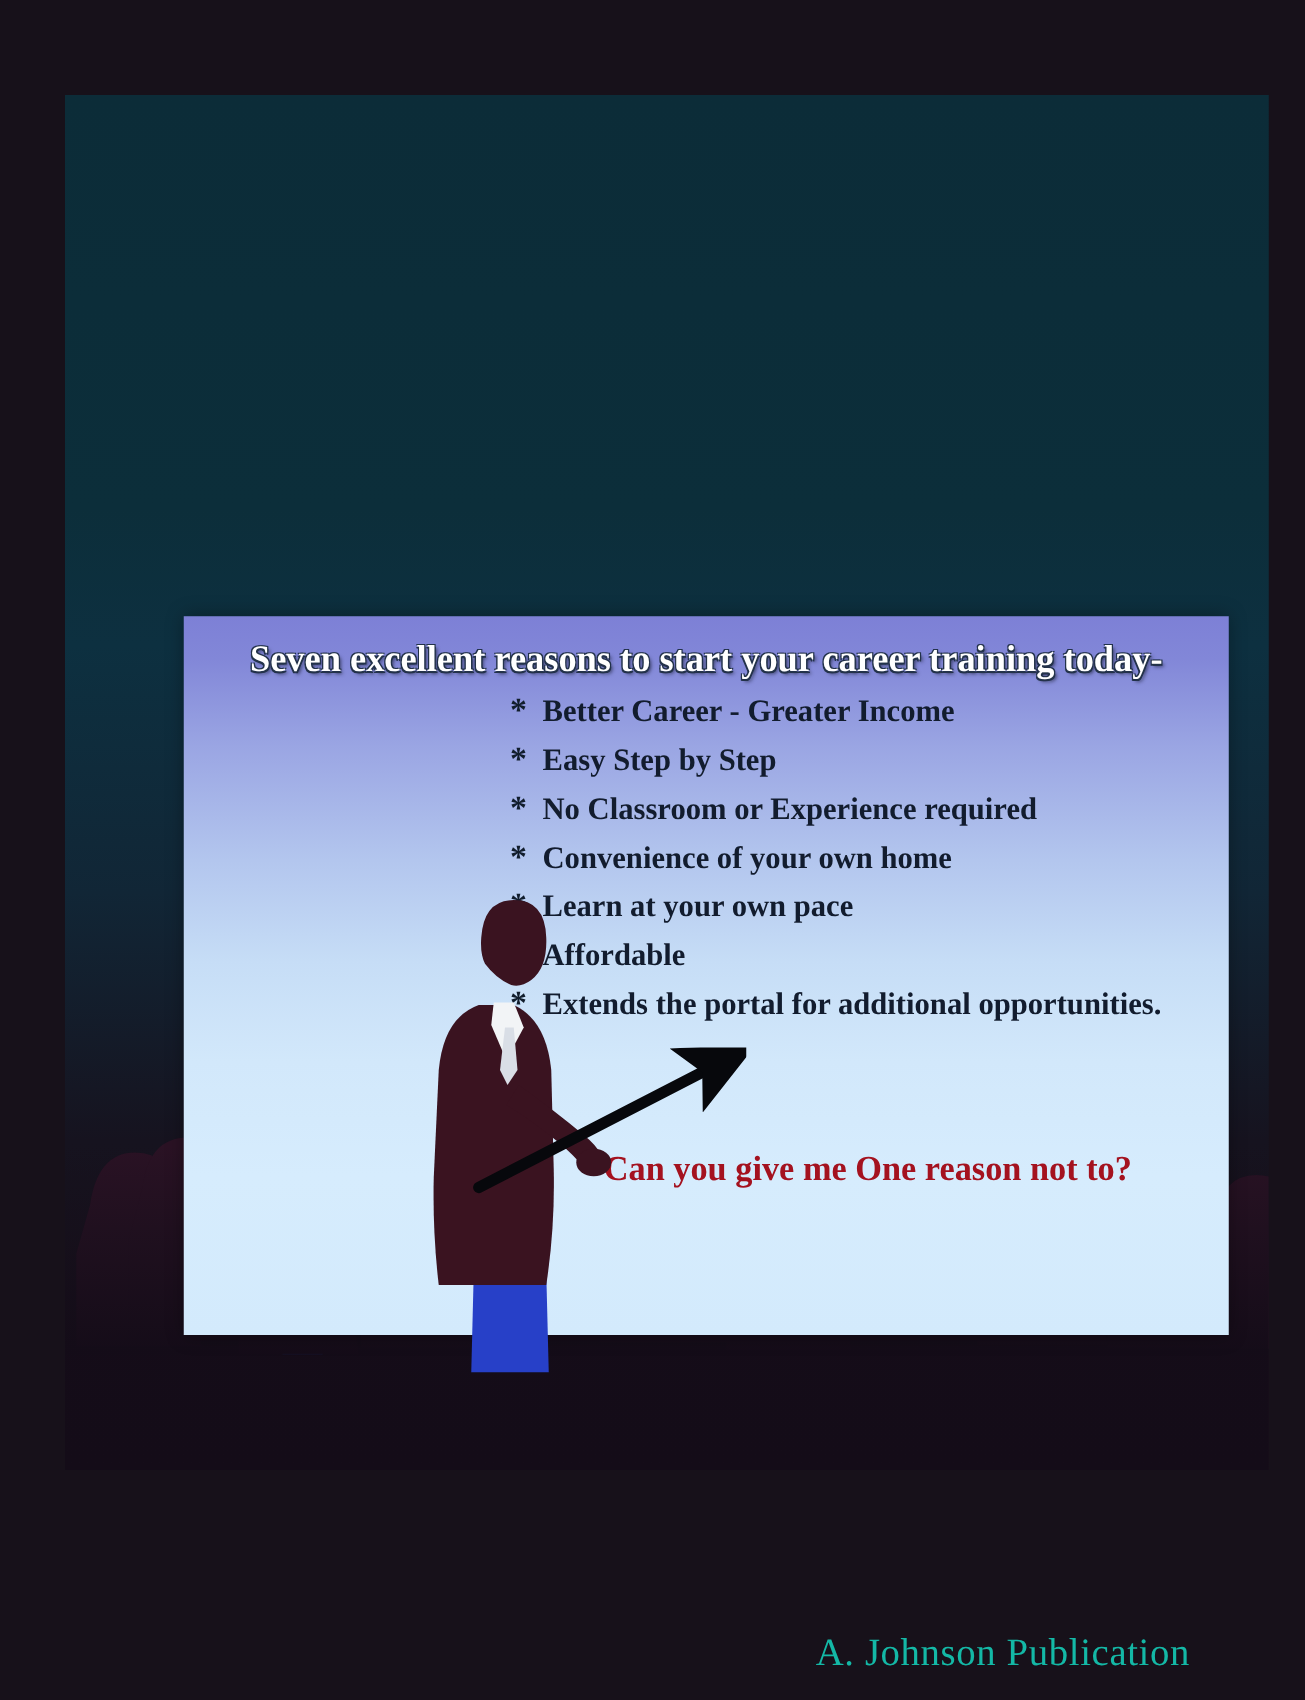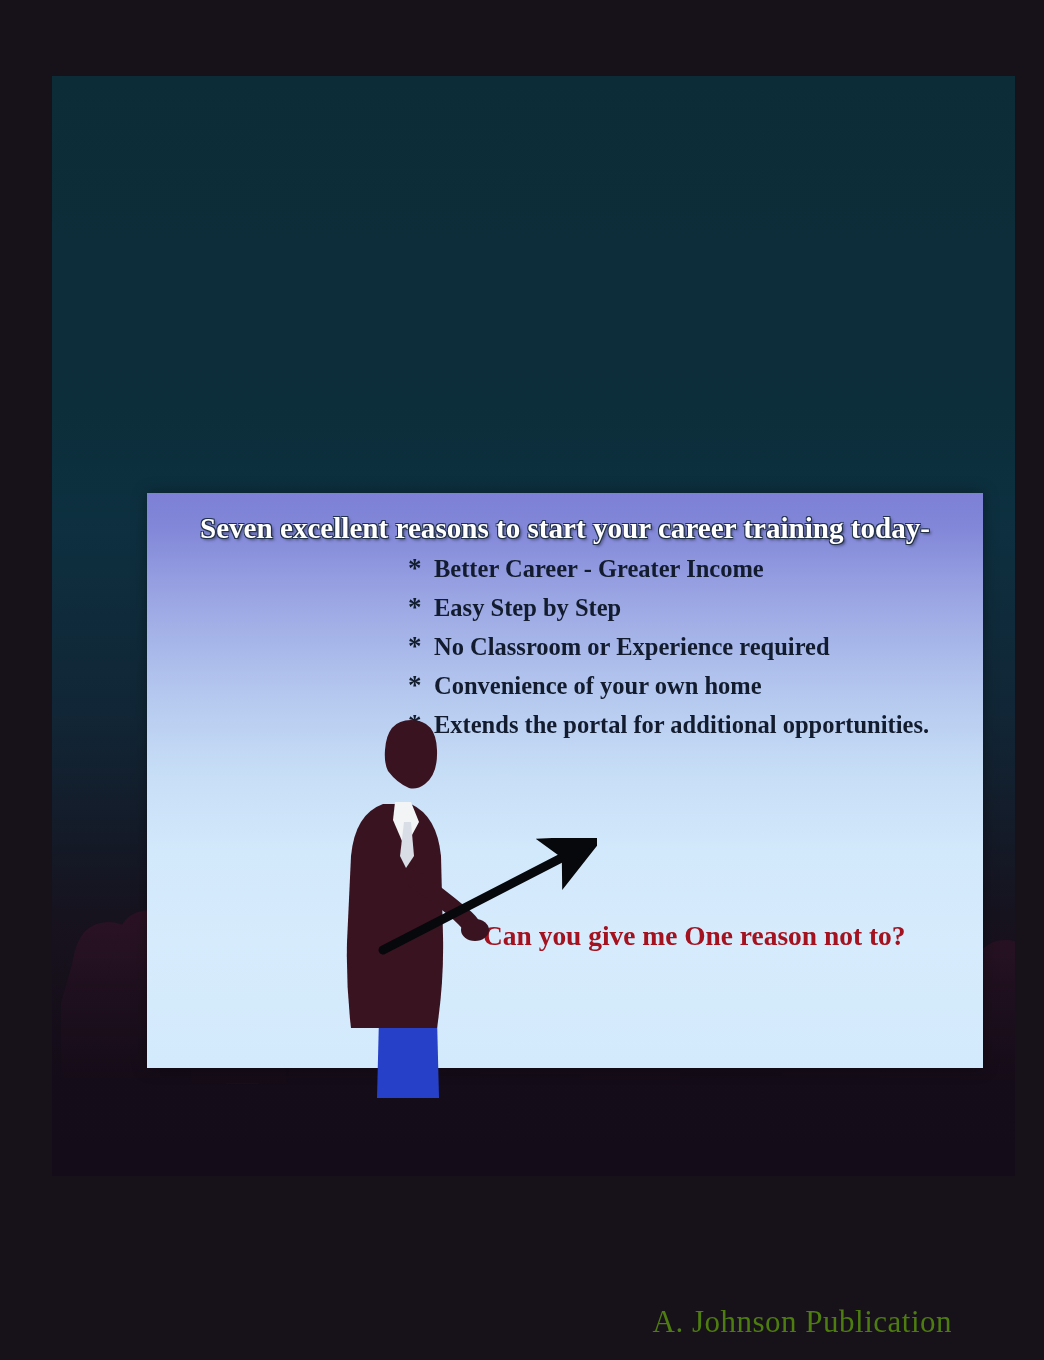--- a/index.html
+++ b/index.html
@@ -159,21 +159,21 @@
 
   
   #publisher{
     position:absolute;
     left:0;bottom:20px;width:1044px;
     text-align:right;
     padding-right:92px;
     box-sizing:border-box;
     font-family:"Liberation Serif", serif;
     font-size:31px;
-    color:#4d7c0f;
+    color:#14b8a6;
     letter-spacing:0.5px;
   }
 </style>
 </head>
 <body>
 
 <div id="cover">
 
   <div id="room">
 
@@ -225,20 +225,28 @@
           <div class="bullet">
             <span class="star">*</span>
             <span class="btext">No Classroom or Experience required</span>
           </div>
           <div class="bullet">
             <span class="star">*</span>
             <span class="btext">Convenience of your own home</span>
           </div>
           <div class="bullet">
             <span class="star">*</span>
+            <span class="btext">Learn at your own pace</span>
+          </div>
+          <div class="bullet">
+            <span class="star">*</span>
+            <span class="btext">Affordable</span>
+          </div>
+          <div class="bullet">
+            <span class="star">*</span>
             <span class="btext">Extends the portal for additional opportunities.</span>
           </div>
         </div>
 
         <div id="cta">Can you give me One reason not to?</div>
 
         <svg id="presenter" viewBox="0 0 150 380">
 
           <path d="M40 300 l58 0 l2 80 l-62 0 z" fill="#2740c8"></path>
 

